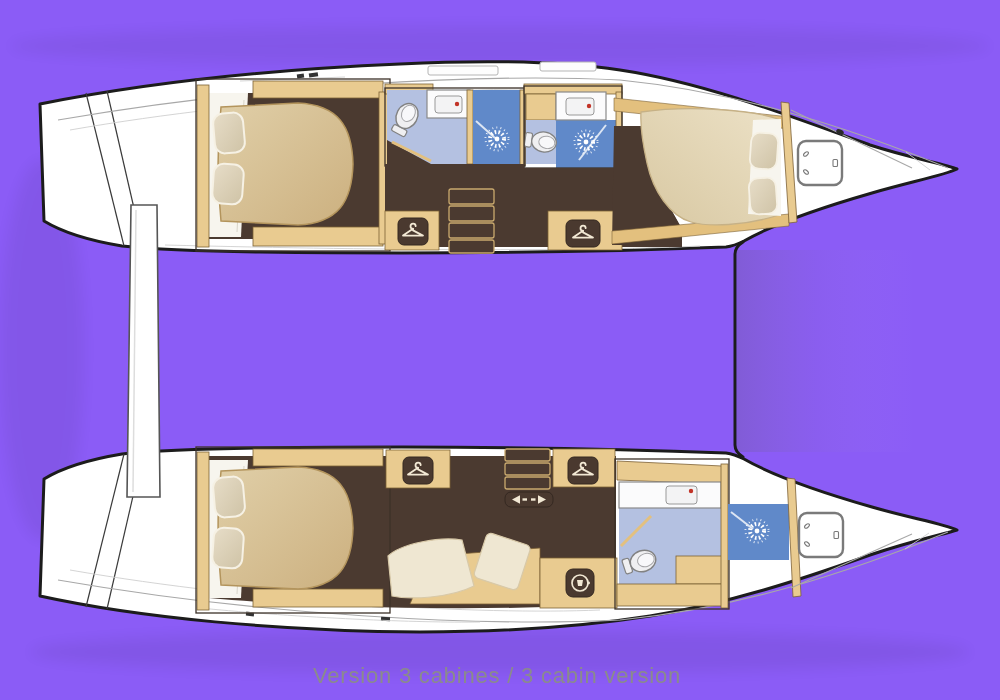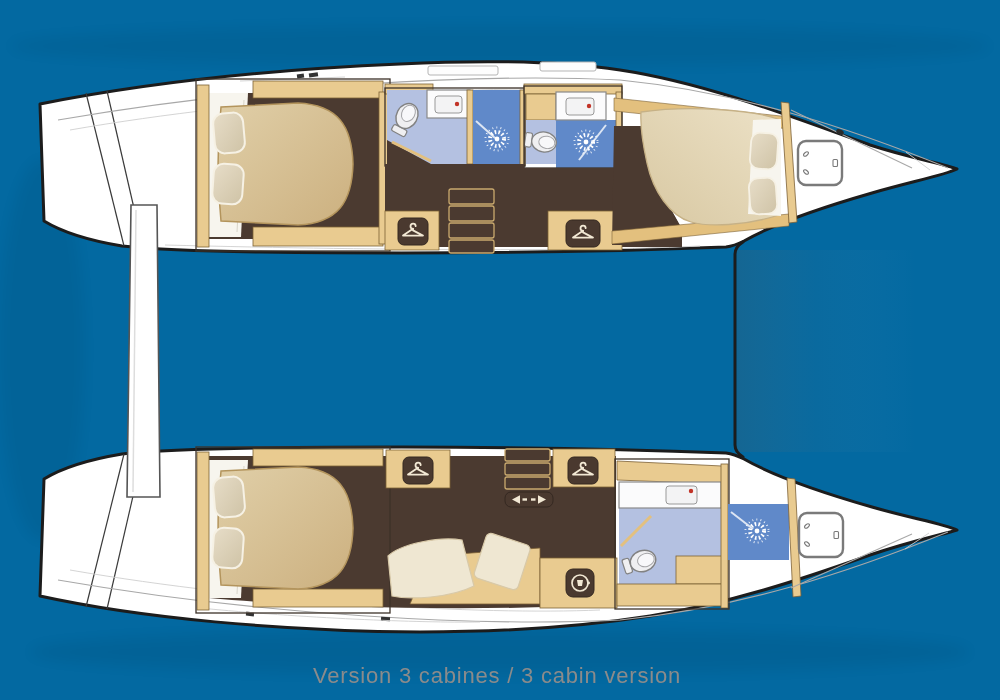--- a/index.html
+++ b/index.html
@@ -8,21 +8,21 @@
     --floor-brown:#4b3a30;
     --mattress-a:#e0cfa8; --mattress-b:#ccb07f;
     --mattress-fore-a:#ece1c6; --mattress-fore-b:#d8c8a2;
     --pillow-a:#e7ddc8; --pillow-b:#cfc3a6; --sheet:#f7f5ee;
     --bath-floor:#b4c1e1; --shower-blue:#6089c9;
     --fixture:#efeff1; --fixture-edge:#828282; --faucet-red:#c23327;
     --badge:#4a392f; --badge-glyph:#f2e8d4;
     --interior-line:#3c3228; --caption:#8b8b8b;
   }
   html,body{margin:0;padding:0;background:#fff;}
-  #stage{position:relative;width:1000px;height:700px;background:#0369a1;overflow:hidden;
+  #stage{position:relative;width:1000px;height:700px;background:#8b5cf6;overflow:hidden;
          font-family:"Liberation Sans", sans-serif;}
   svg{display:block}
   .hull{fill:var(--hull-fill);stroke:var(--hull-outline);stroke-width:3;stroke-linejoin:round;}
   .wood{fill:var(--wood);stroke:var(--wood-edge);stroke-width:.8;}
   .woodband{fill:var(--wood-band);stroke:var(--wood-edge);stroke-width:.6;}
   .floor{fill:var(--floor-brown);stroke:none;}
   .bath{fill:var(--bath-floor);stroke:none;}
   .shower{fill:var(--shower-blue);stroke:none;}
   .badge{fill:var(--badge);stroke:#342821;stroke-width:1;}
   .border{fill:none;stroke:var(--interior-line);stroke-width:1.3;}

